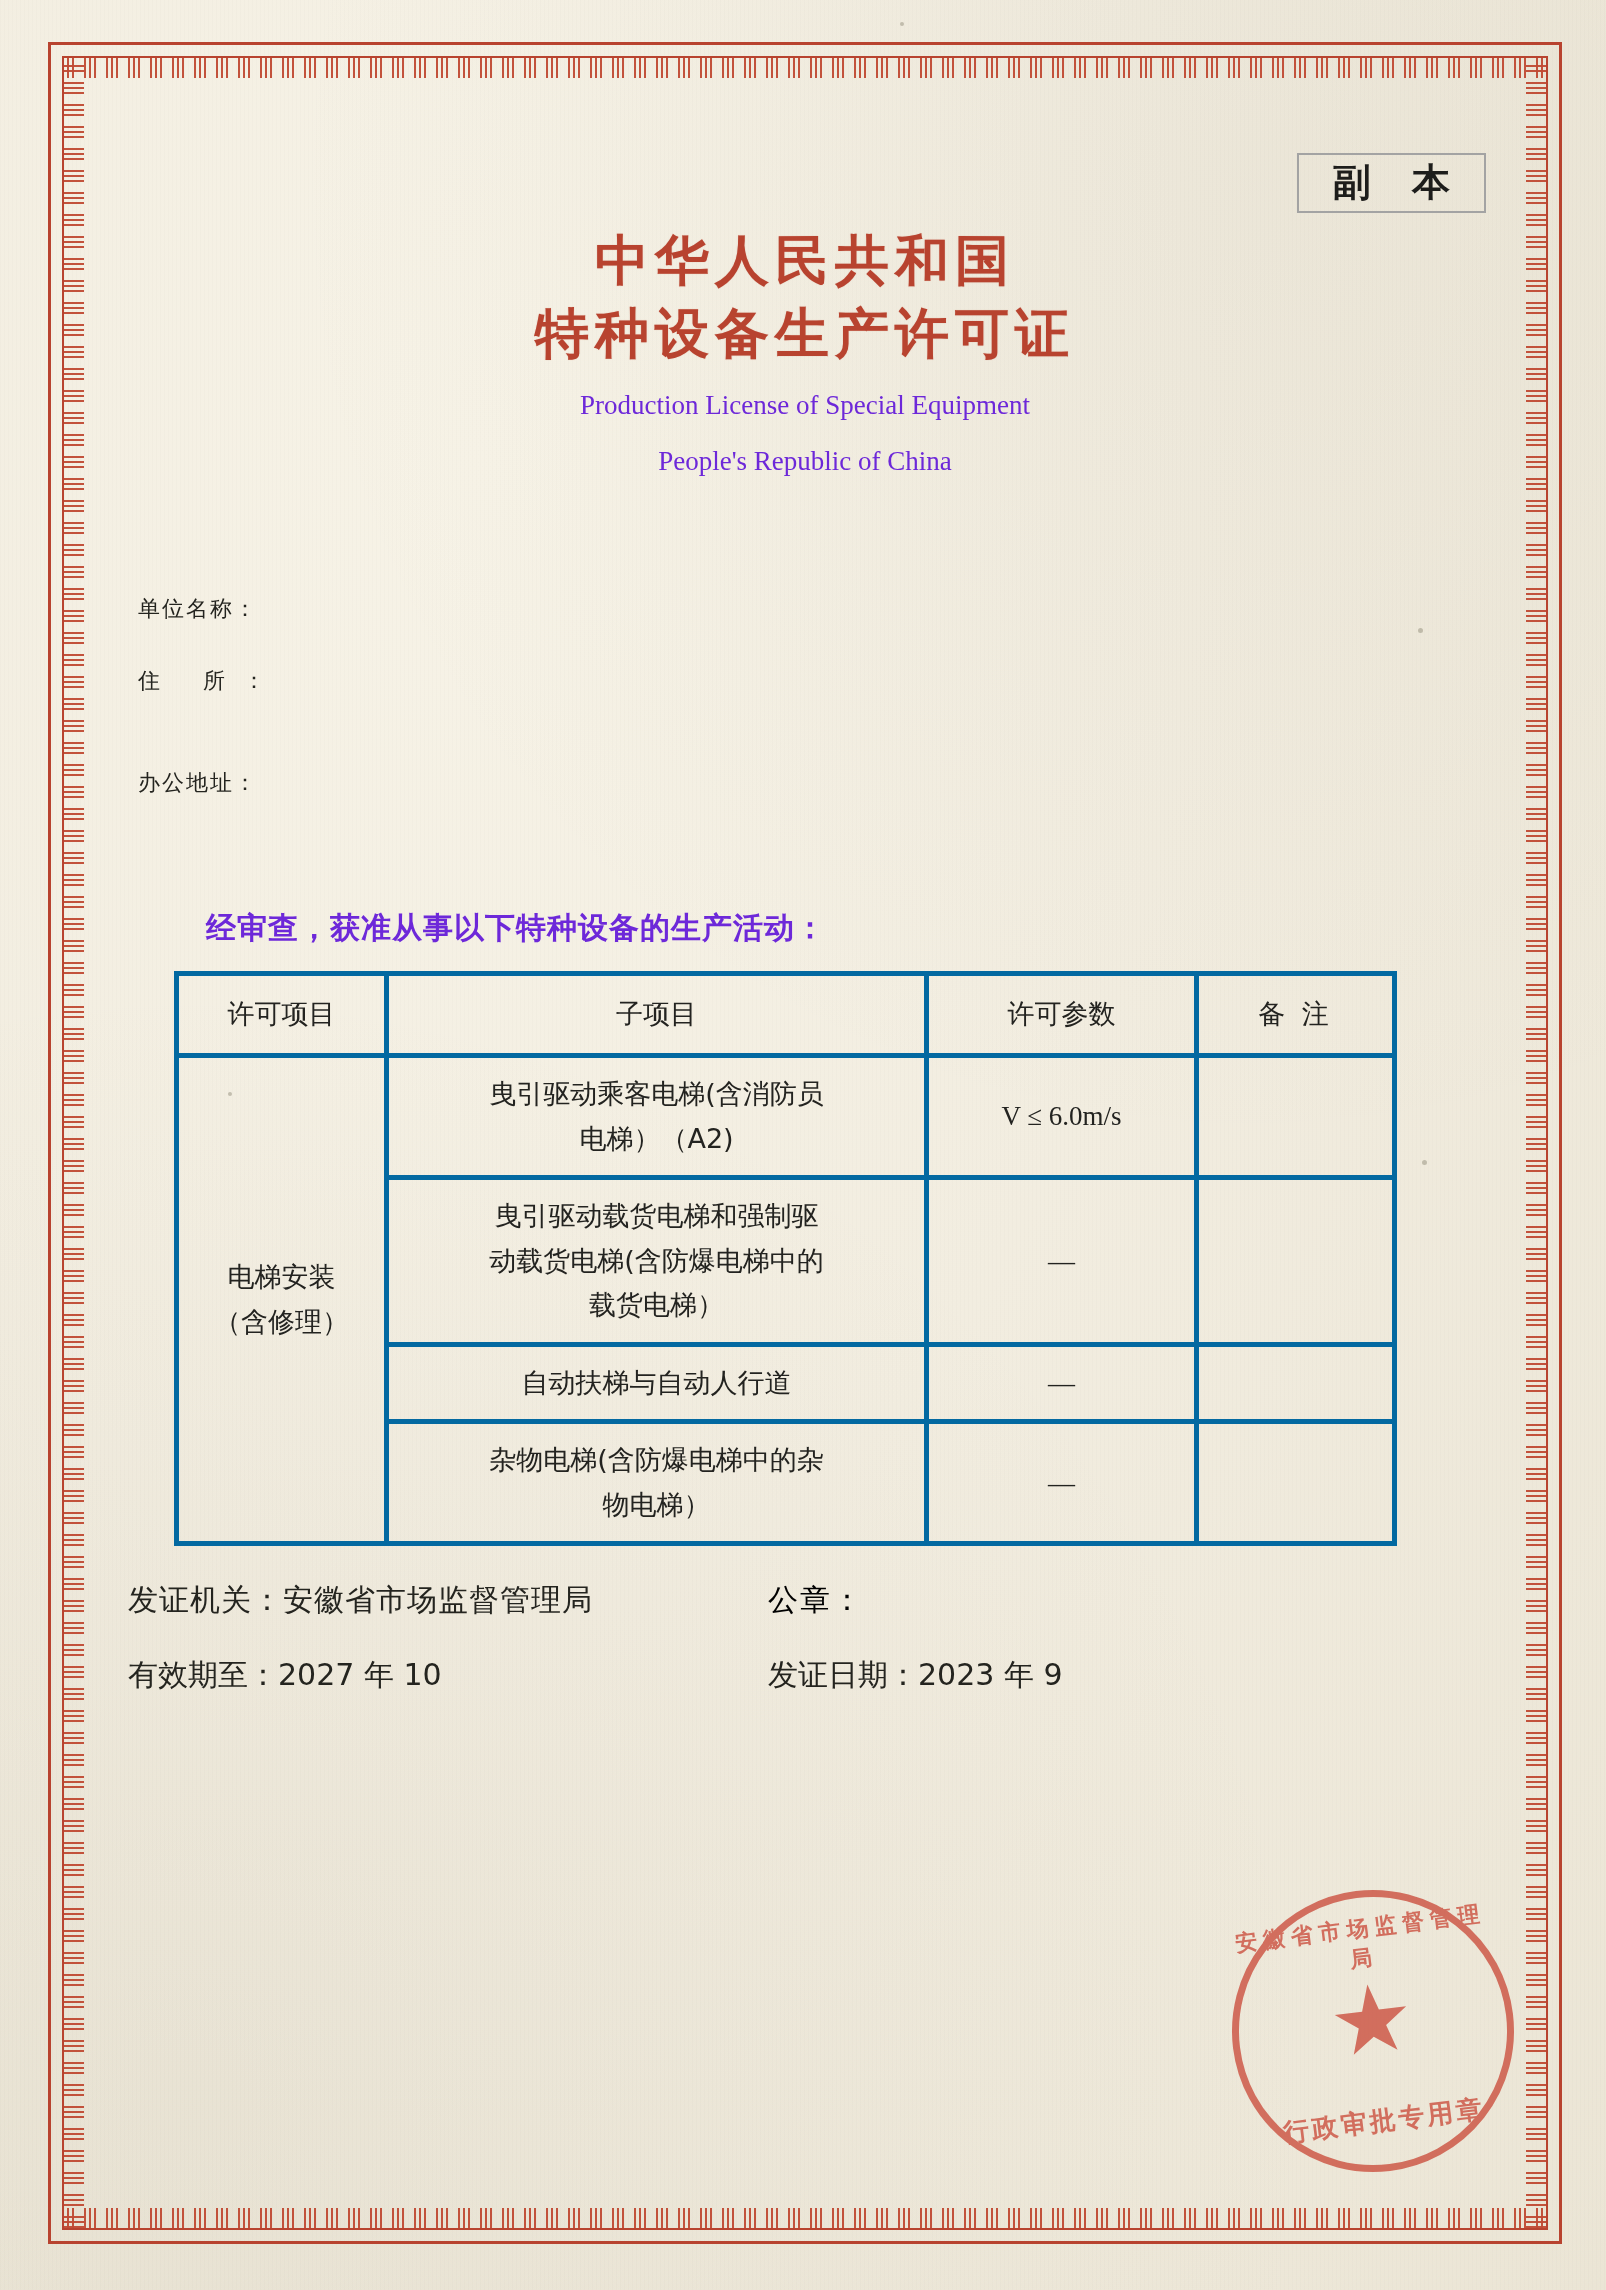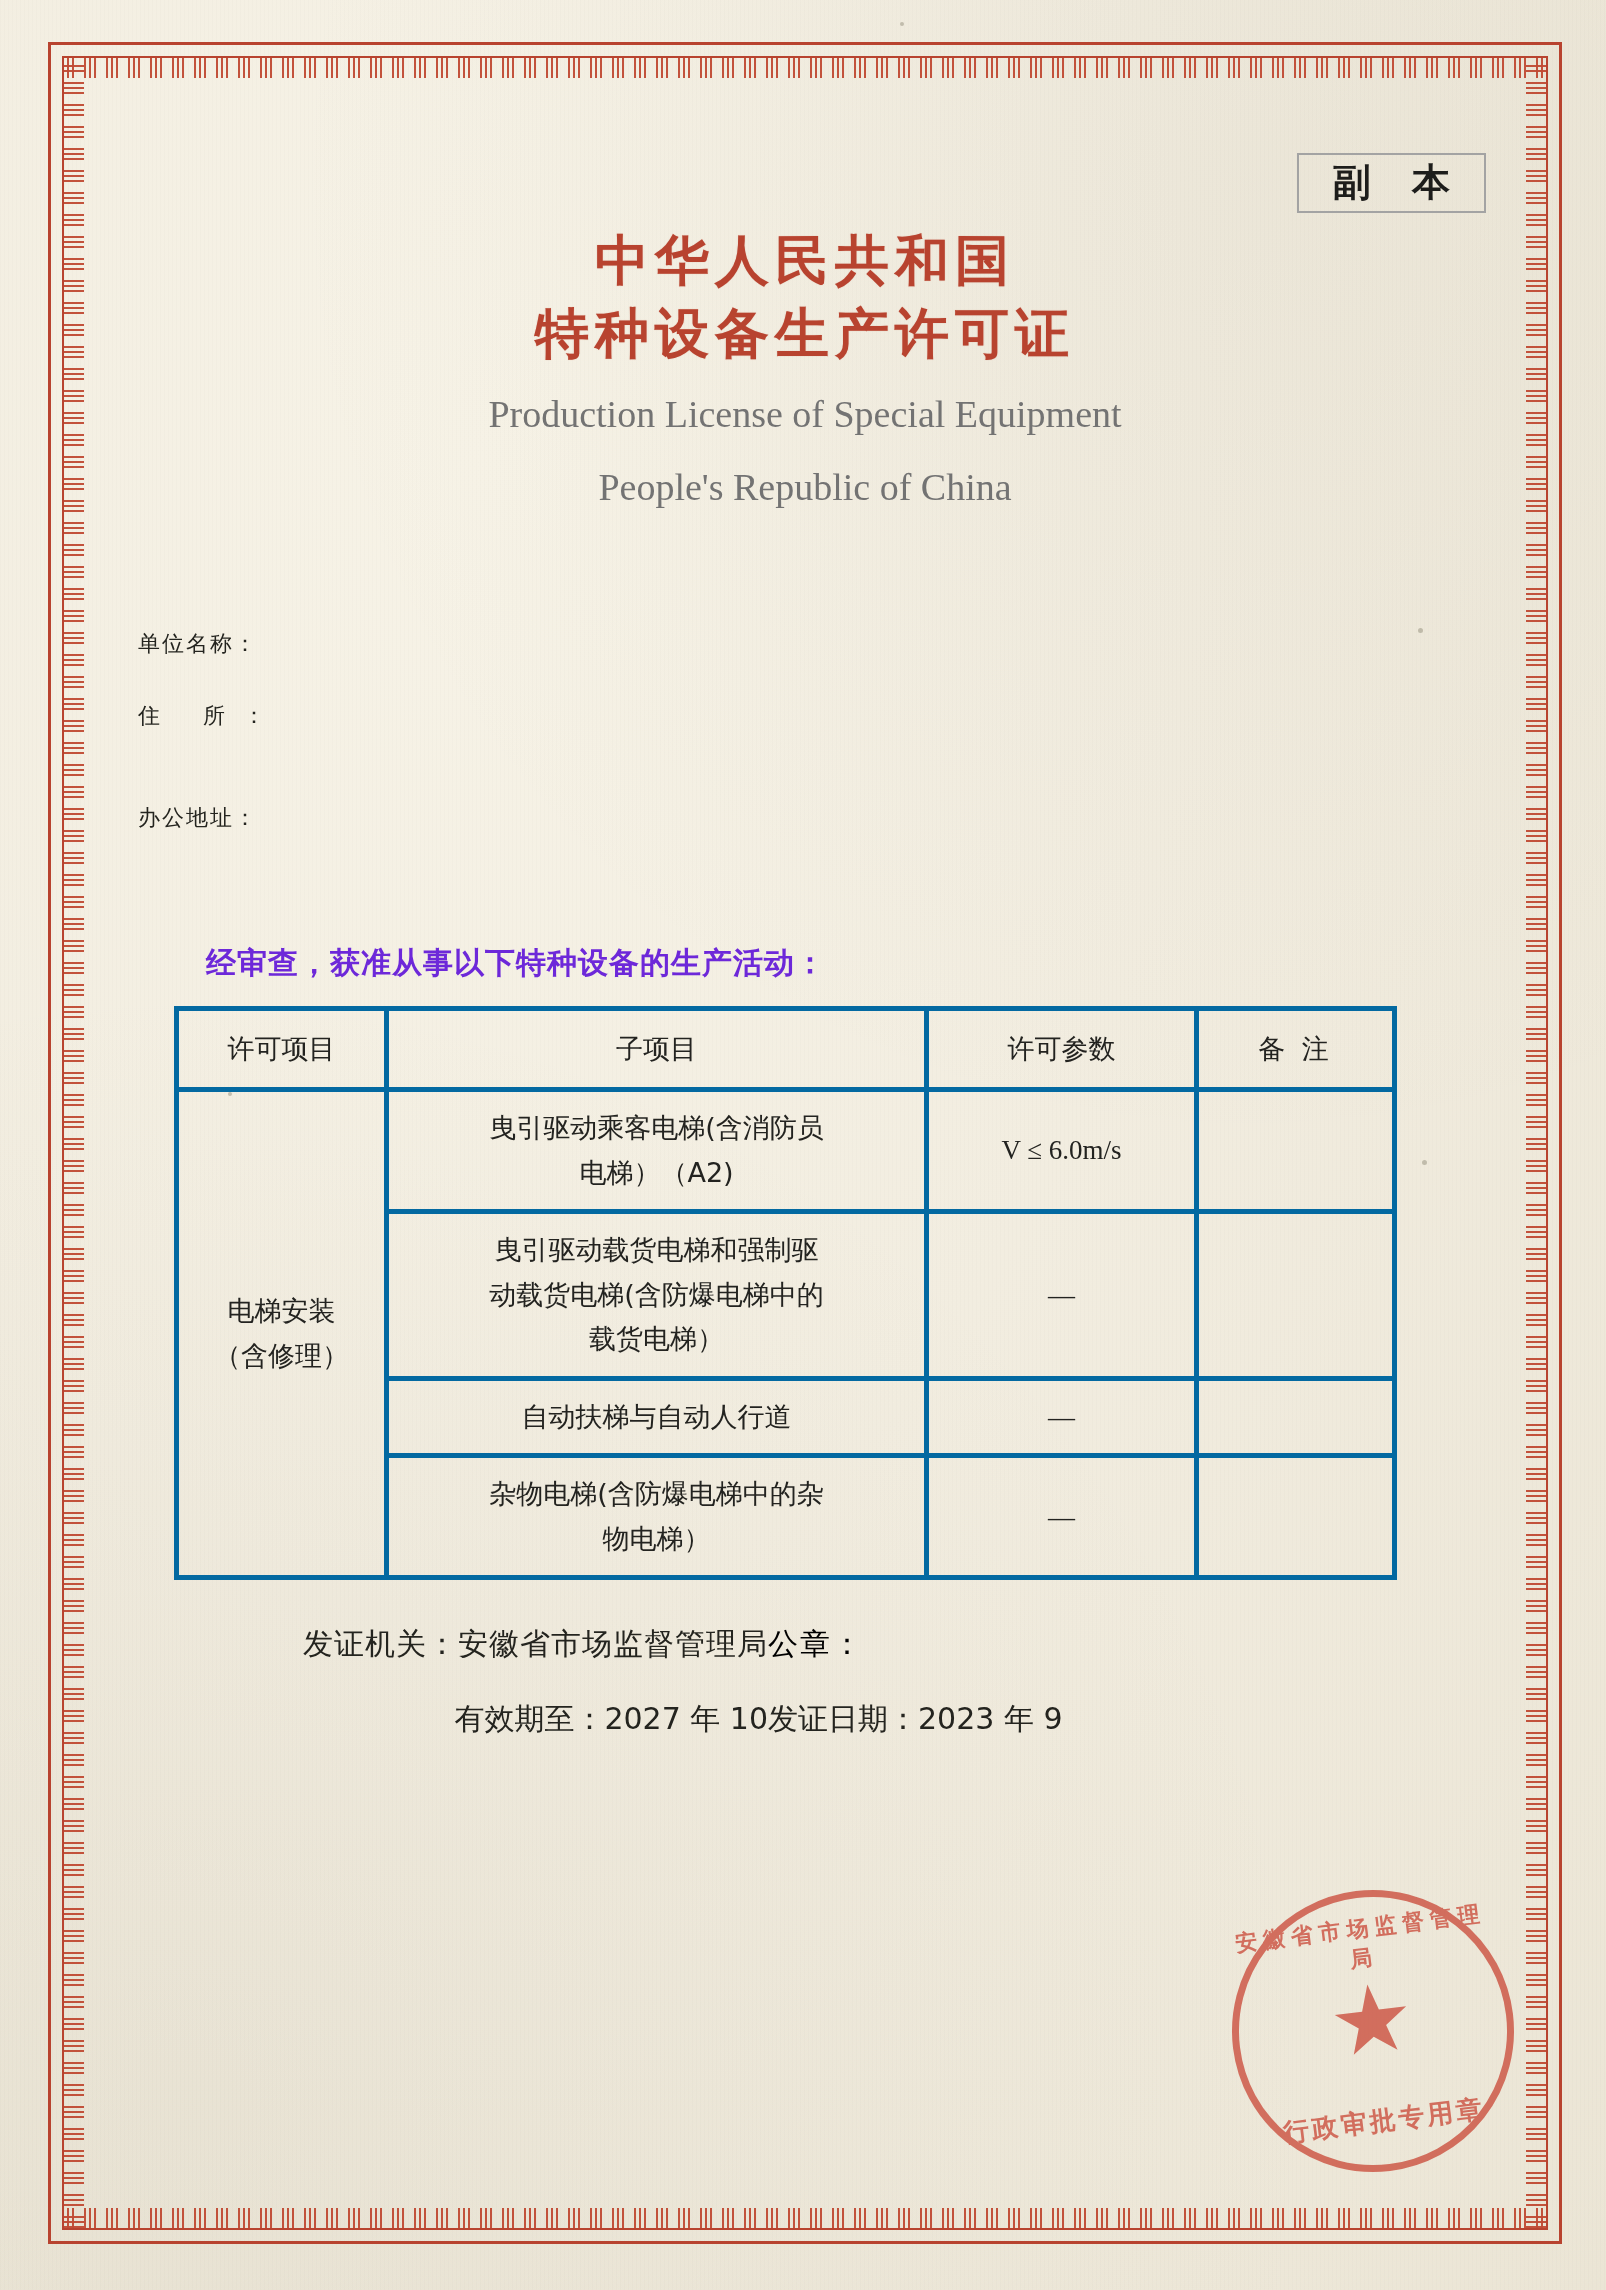--- a/index.html
+++ b/index.html
@@ -111,22 +111,22 @@
   .title-cn {
     color: #b8432f;
     font-size: 54px;
     font-weight: 700;
     letter-spacing: 6px;
     line-height: 1.35;
     font-family: "DejaVu Sans", "Liberation Sans", sans-serif;
     text-shadow: 0 0 1px rgba(184,67,47,.4);
   }
   .title-en {
-    color: #737373;
-    font-size: 38px;
+    color: #6d28d9;
+    font-size: 27px;
     line-height: 1.55;
     margin-top: 14px;
     font-family: "Liberation Serif", serif;
   }
 
   
   .fields {
     margin-top: 112px;
     padding-left: 28px;
     font-size: 22px;
@@ -170,27 +170,26 @@
   .th-spaced { letter-spacing: 4px; }
   .col1 { width: 210px; }
   .col2 { width: 540px; }
   .col3 { width: 270px; }
   .col4 { width: 198px; }
   .cat-cell { font-size: 27px; line-height: 1.9; }
   .param-cell { font-family: "Liberation Serif", serif; font-size: 28px; }
 
   
   .footer {
-    margin-top: 44px;
+    margin-top: 34px;
     padding-left: 18px;
     font-size: 30px;
     color: #24241f;
     font-family: "DejaVu Sans", "Liberation Sans", sans-serif;
     position: relative;
-    text-align: right;
   }
   .footer-line { margin-bottom: 34px; letter-spacing: 1px; }
   .footer-row {
     display: flex;
     align-items: baseline;
   }
   .footer-left { width: 640px; }
   .seal-label {
     color: #000000;
     letter-spacing: 2px;

